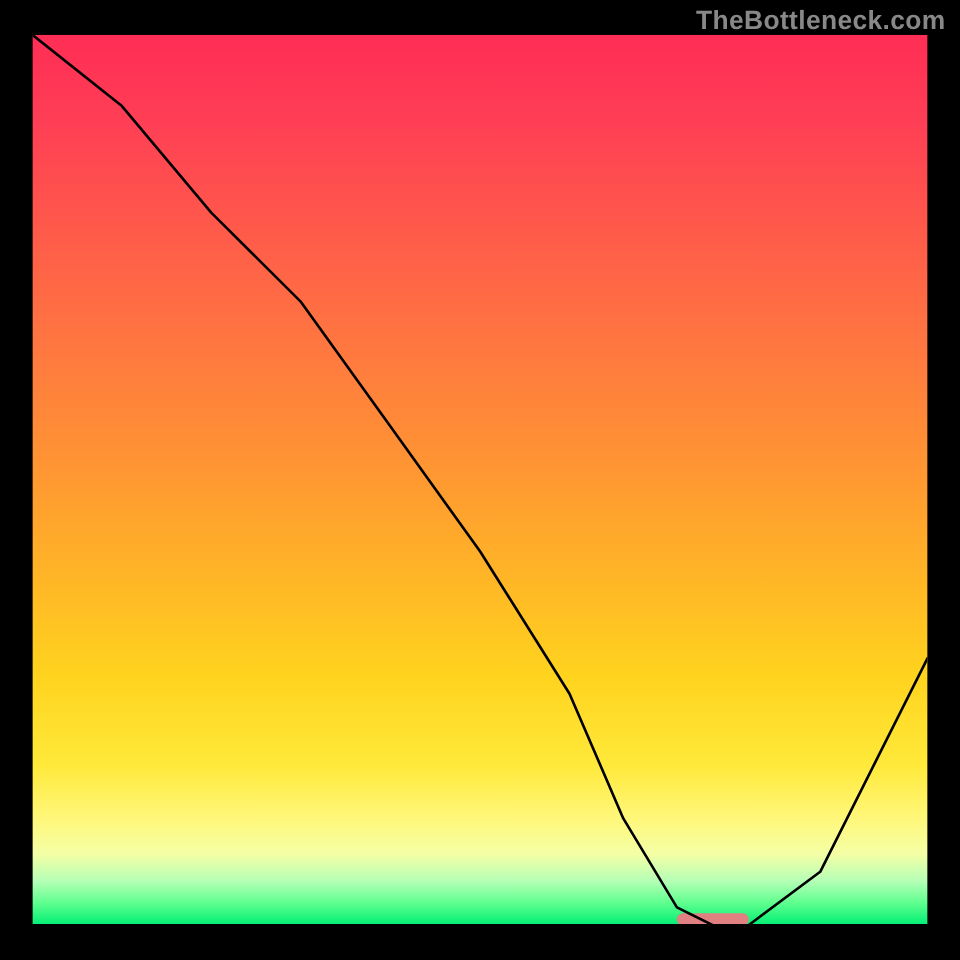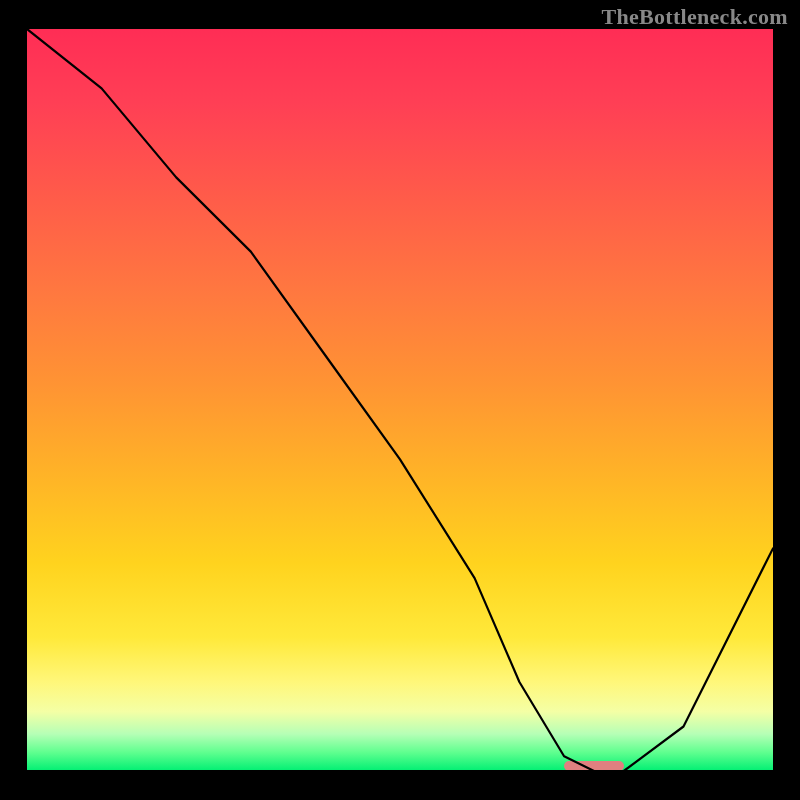--- a/index.html
+++ b/index.html
@@ -8,21 +8,20 @@
     width: 800px;
     height: 800px;
     background: #000;
     font-family: Arial, Helvetica, sans-serif;
   }
   .frame {
     position: relative;
     width: 800px;
     height: 616px;
     background: #000;
-    font-family: Liberation Serif, serif;
   }
   .watermark {
     position: absolute;
     top: 4px;
     right: 12px;
     color: #888;
     font-size: 22px;
     font-weight: 600;
     letter-spacing: 0.3px;
     z-index: 5;

